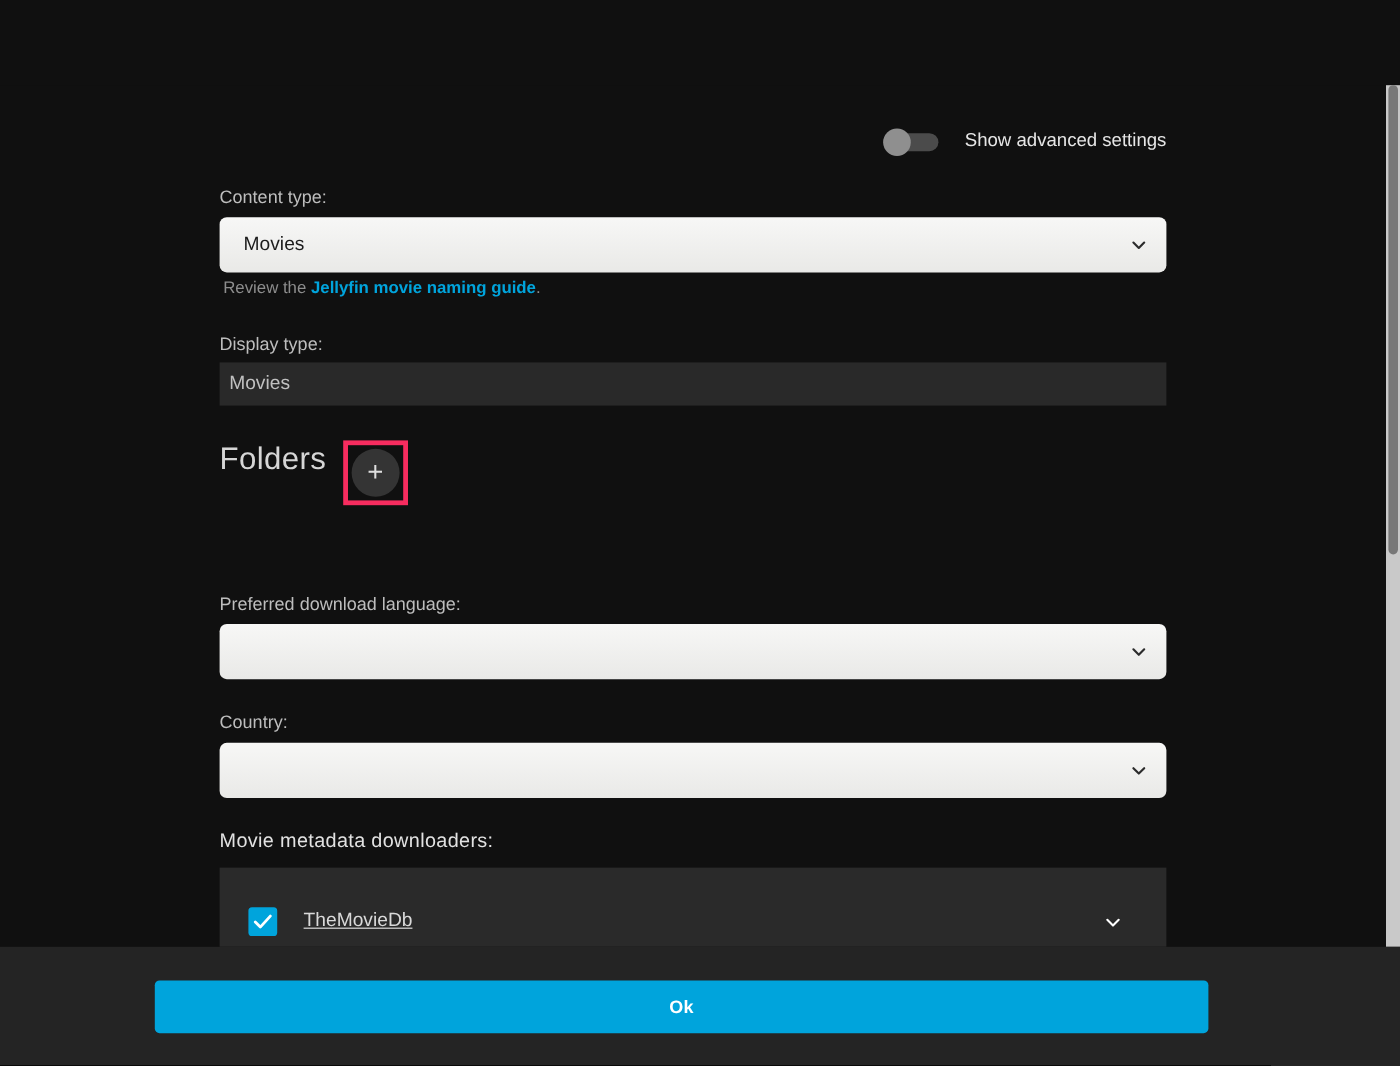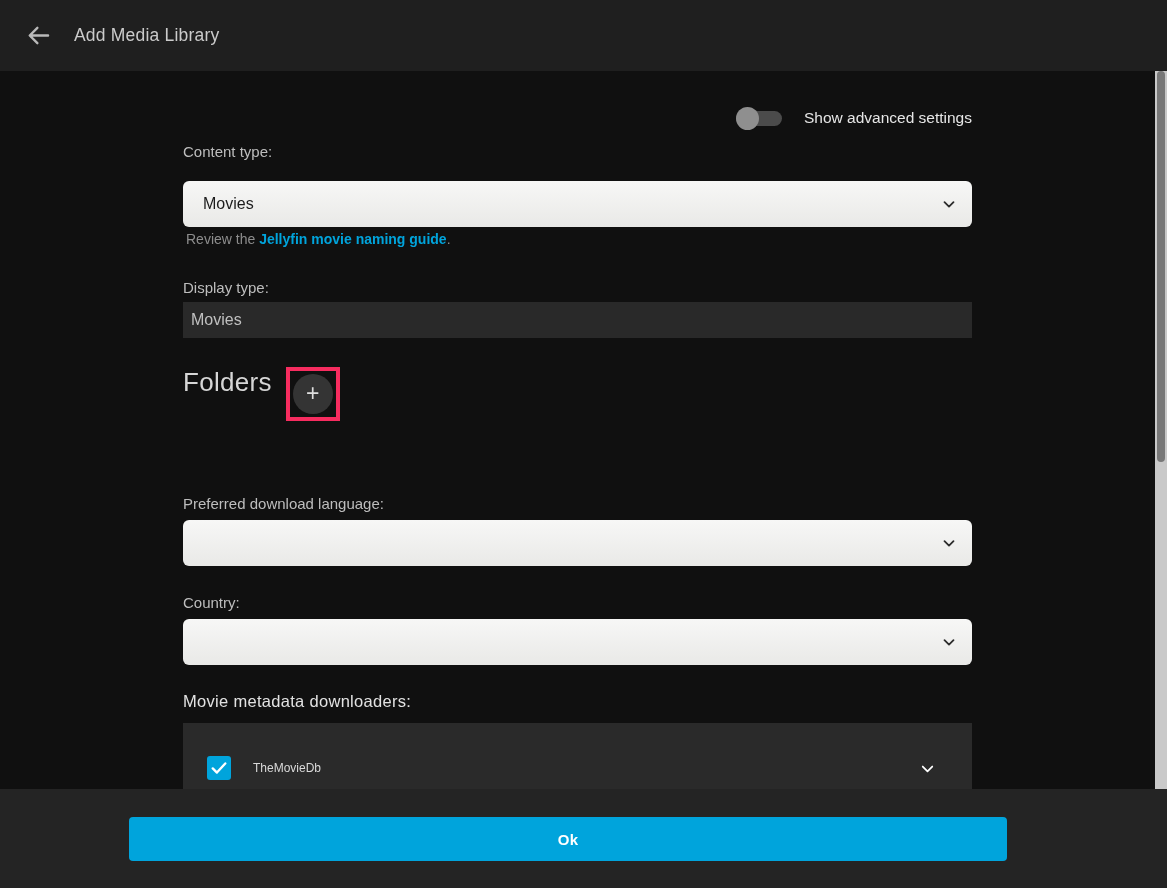--- a/index.html
+++ b/index.html
@@ -213,22 +213,23 @@
     background: #00a4dc;
     border-radius: 3px;
     display: flex;
     align-items: center;
     justify-content: center;
     cursor: pointer;
     flex: none;
   }
   .meta-name {
     margin-left: 22px;
-    font-size: 12px;
+    font-size: 16px;
     color: #d9d9d9;
+    text-decoration: underline;
   }
   .card-chevron-btn {
     margin-left: auto;
     margin-right: 11px;
     background: transparent;
     border: none;
     display: flex;
     cursor: pointer;
   }
 
@@ -275,42 +276,32 @@
     font-family: "Liberation Sans", sans-serif;
     letter-spacing: 0.3px;
     cursor: pointer;
   }
 </style>
 </head>
 <body>
 
 <div class="app">
 
-  <header class="header">
-    <button class="back-btn">
-      <span style="display:flex">
-        <svg width="27" height="27" viewBox="0 0 24 24">
-          <path d="M20.5 12H4.5 M11 5.2l-6.8 6.8L11 18.8" stroke="#b9b9b9" stroke-width="2.1" fill="none" stroke-linecap="round" stroke-linejoin="round"></path>
-        </svg>
-      </span>
-    </button>
-    <h1 class="page-title">Add Media Library</h1>
-  </header>
 
   <div class="scroll-area">
     <div class="form">
 
       <div class="toggle-row">
         <div class="toggle">
           <div class="knob"></div>
         </div>
         <span class="toggle-label">Show advanced settings</span>
       </div>
 
-      <label class="field-label" style="top:72px">Content type:</label>
+      <label class="field-label" style="top:85px">Content type:</label>
       <div class="select" style="top:110px">
         <span class="select-value">Movies</span>
         <span class="chev">
           <svg width="18" height="18" viewBox="0 0 24 24">
               <path d="M6 9.5l6 6 6-6" stroke="#2c2c2c" stroke-width="2.4" fill="none" stroke-linecap="round" stroke-linejoin="round"></path>
             </svg>
         </span>
       </div>
       <div class="helper"><span>Review the </span><a>Jellyfin movie naming guide</a><span>.</span></div>
 

